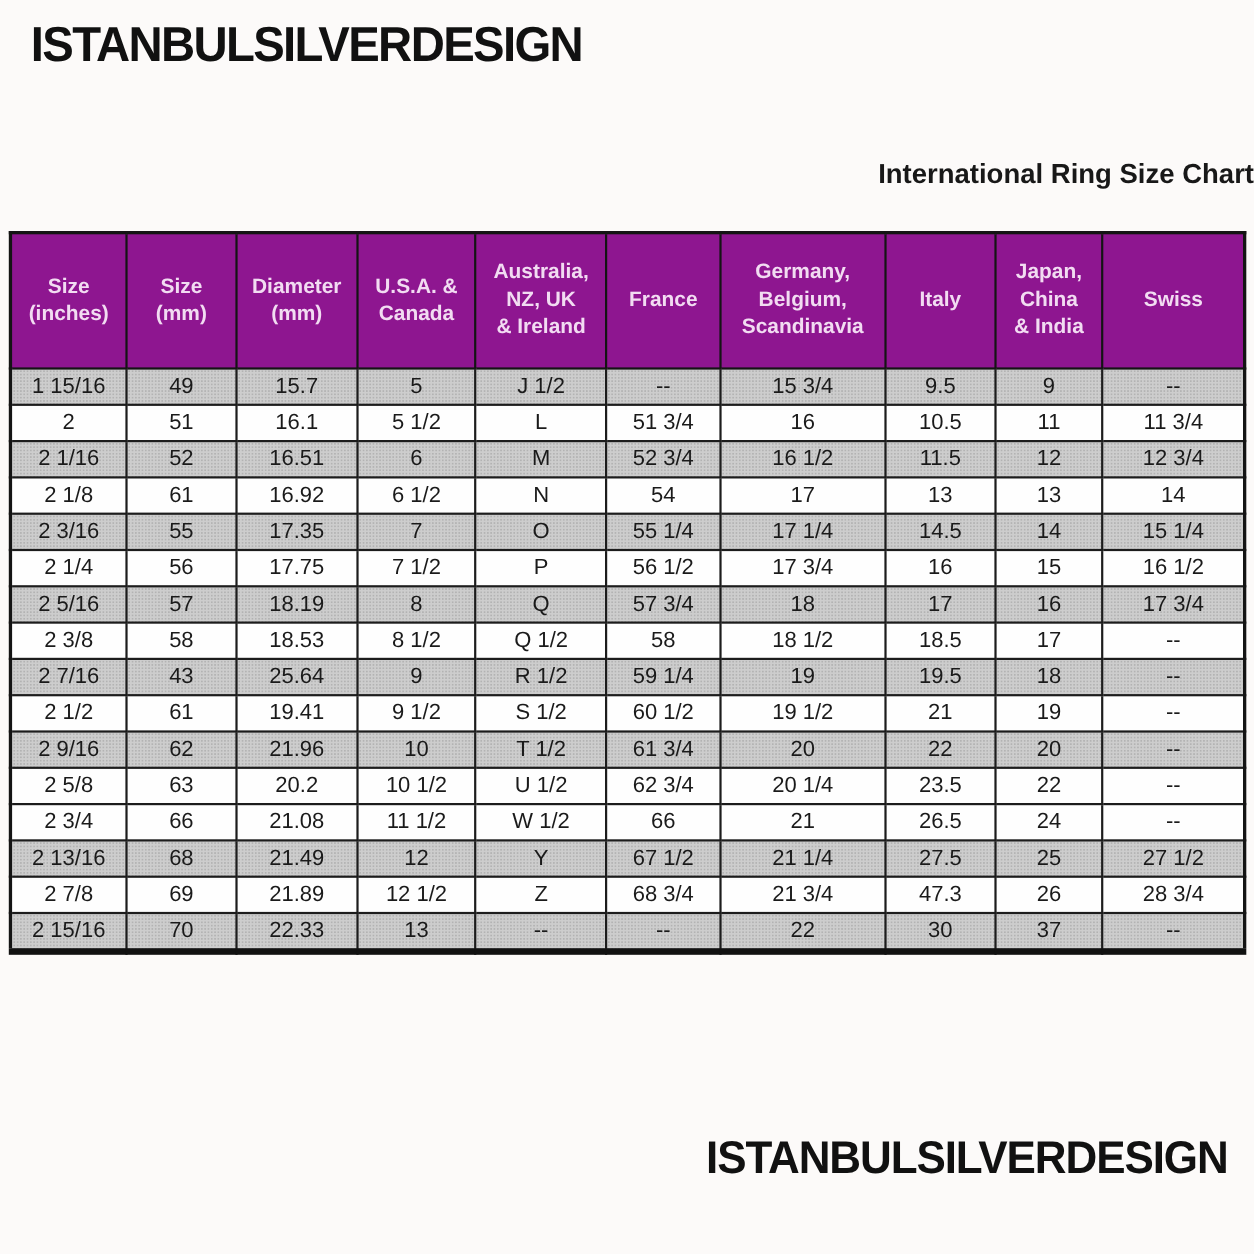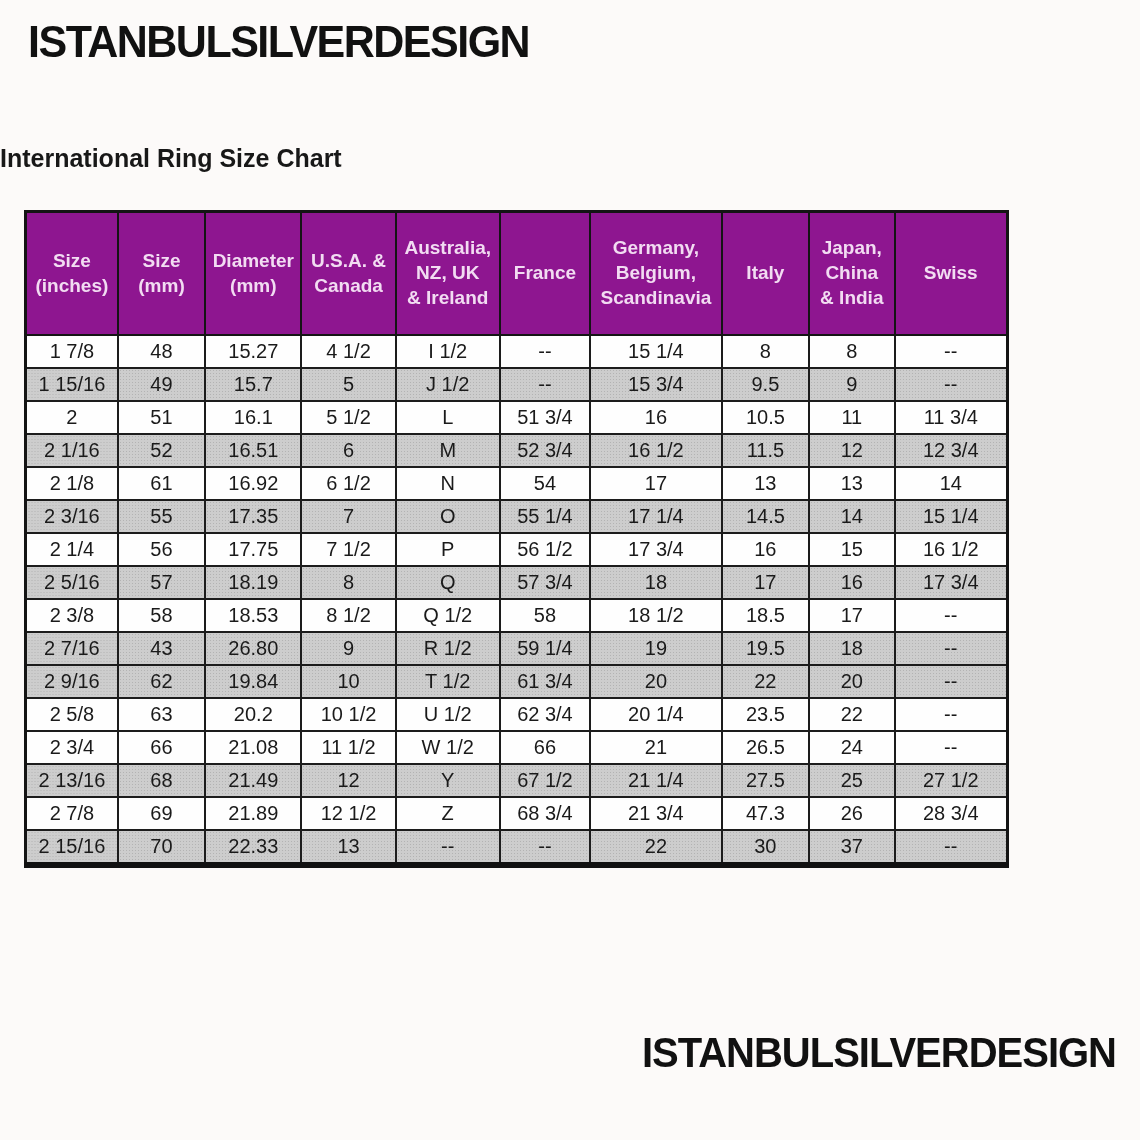--- a/index.html
+++ b/index.html
@@ -25,30 +25,30 @@
     color: #111;
     transform: scaleY(1.04);
     transform-origin: left top;
     white-space: nowrap;
   }
   .chart-title {
     position: absolute;
     top: 144px;
     left: 0;
     width: 100%;
-    text-align: left;
+    text-align: right;
     font-size: 25px;
     font-weight: bold;
     color: #181818;
   }
   table.ring-table {
     position: absolute;
-    left: 24px;
+    left: 8px;
     top: 210px;
-    width: 985px;
+    width: 1125px;
     border-collapse: collapse;
     table-layout: fixed;
     border: 3px solid #141414;
     border-bottom: 6px solid #111;
   }
   table.ring-table th {
     background-color: #8E1690;
     color: #f2dcf2;
     font-size: 19px;
     font-weight: bold;
@@ -137,32 +137,20 @@
 Belgium,
 Scandinavia</th>
         <th>Italy</th>
         <th>Japan,
 China
 &amp; India</th>
         <th>Swiss</th>
       </tr>
   </thead>
   <tbody>
-      <tr>
-        <td>1 7/8</td>
-        <td>48</td>
-        <td>15.27</td>
-        <td>4 1/2</td>
-        <td>I 1/2</td>
-        <td>--</td>
-        <td>15 1/4</td>
-        <td>8</td>
-        <td>8</td>
-        <td>--</td>
-      </tr>
       <tr class="row-alt">
         <td>1 15/16</td>
         <td>49</td>
         <td>15.7</td>
         <td>5</td>
         <td>J 1/2</td>
         <td>--</td>
         <td>15 3/4</td>
         <td>9.5</td>
         <td>9</td>
@@ -248,33 +236,45 @@
         <td>Q 1/2</td>
         <td>58</td>
         <td>18 1/2</td>
         <td>18.5</td>
         <td>17</td>
         <td>--</td>
       </tr>
       <tr class="row-alt">
         <td>2 7/16</td>
         <td>43</td>
-        <td>26.80</td>
+        <td>25.64</td>
         <td>9</td>
         <td>R 1/2</td>
         <td>59 1/4</td>
         <td>19</td>
         <td>19.5</td>
         <td>18</td>
         <td>--</td>
       </tr>
+      <tr>
+        <td>2 1/2</td>
+        <td>61</td>
+        <td>19.41</td>
+        <td>9 1/2</td>
+        <td>S 1/2</td>
+        <td>60 1/2</td>
+        <td>19 1/2</td>
+        <td>21</td>
+        <td>19</td>
+        <td>--</td>
+      </tr>
       <tr class="row-alt">
         <td>2 9/16</td>
         <td>62</td>
-        <td>19.84</td>
+        <td>21.96</td>
         <td>10</td>
         <td>T 1/2</td>
         <td>61 3/4</td>
         <td>20</td>
         <td>22</td>
         <td>20</td>
         <td>--</td>
       </tr>
       <tr>
         <td>2 5/8</td>

